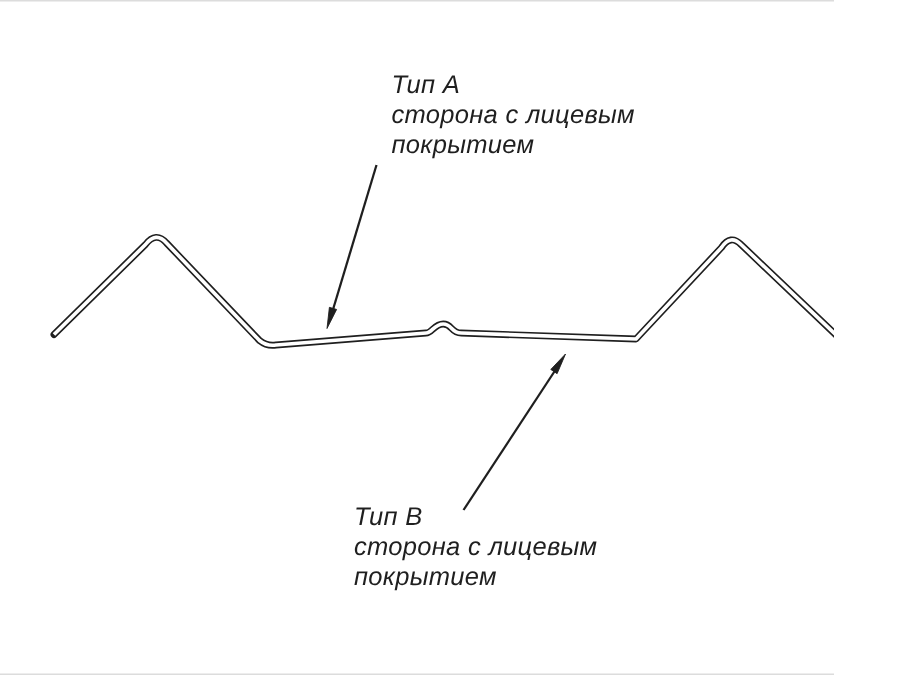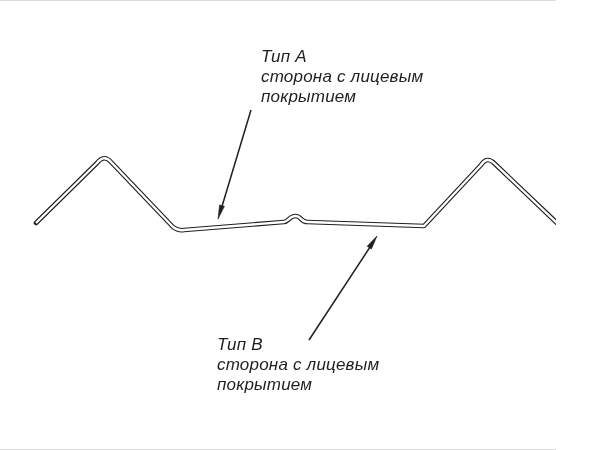--- a/index.html
+++ b/index.html
@@ -31,21 +31,21 @@
     font-style: italic;
     font-size: 17px;
     line-height: 20px;
     white-space: nowrap;
     letter-spacing: 0.2px;
   }
   .callout .title {
     margin-bottom: 0px;
   }
   .callout-a { left: 261px; top: 46px; }
-  .callout-b { left: 217px; top: 334px; font-style: italic; }
+  .callout-b { left: 236px; top: 334px; font-style: italic; }
 </style>
 </head>
 <body>
 
 <div class="canvas">
 
   <svg class="drawing-svg" viewBox="0 0 600 450" xmlns="http://www.w3.org/2000/svg">
 
     <g>
       <path d="M 36 222

